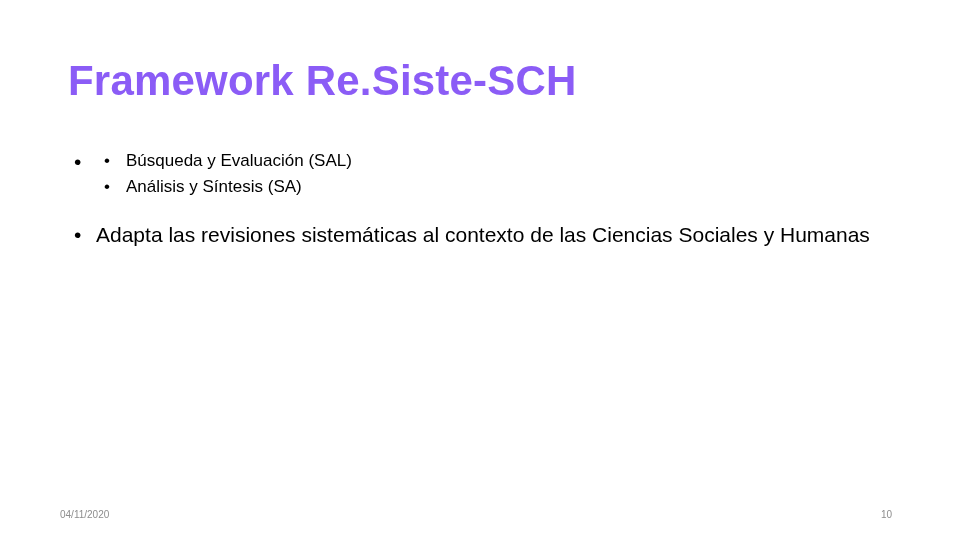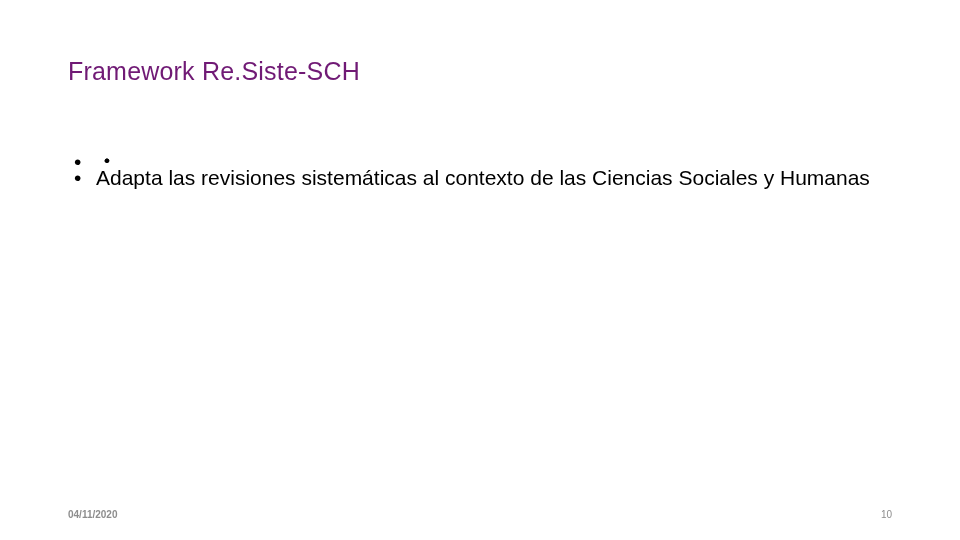--- a/index.html
+++ b/index.html
@@ -18,23 +18,23 @@
     position: relative;
     width: 960px;
     height: 540px;
     box-sizing: border-box;
   }
   .slide-title {
     position: absolute;
     left: 68px;
     top: 56px;
     width: 830px;
-    font-size: 25px;
-    font-weight: 400;
-    color: #701a75;
+    font-size: 42px;
+    font-weight: 700;
+    color: #8b5cf6;
     letter-spacing: 0.2px;
     line-height: 1.2;
   }
   .body-area {
     position: absolute;
     left: 68px;
     top: 142px;
     width: 830px;
   }
   ul {
@@ -83,23 +83,22 @@
     position: absolute;
     left: 0;
     right: 0;
     bottom: 13px;
     height: 18px;
     font-size: 10px;
     color: #8d8d8d;
   }
   .footer .date {
     position: absolute;
-    left: 68px;
+    left: 60px;
     top: 0;
-    font-weight: bold;
   }
   .footer .center {
     position: absolute;
     left: 0;
     right: 0;
     top: 0;
     text-align: center;
   }
   .footer .page {
     position: absolute;
@@ -116,23 +115,25 @@
   <div class="slide-title">Framework Re.Siste-SCH</div>
 
   <div class="body-area">
 
     <ul class="lvl1">
       <li>
         <span class="bullet">•</span>
         <ul class="lvl2">
           <li>
             <span class="bullet">•</span>
+            <span>Búsqueda y Evaluación (SAL)</span>
           </li>
           <li>
             <span class="bullet">•</span>
+            <span>Análisis y Síntesis (SA)</span>
           </li>
         </ul>
       </li>
     </ul>
 
     <div class="spacer"></div>
 
     <ul class="lvl1">
       <li>
         <span class="bullet">•</span>

